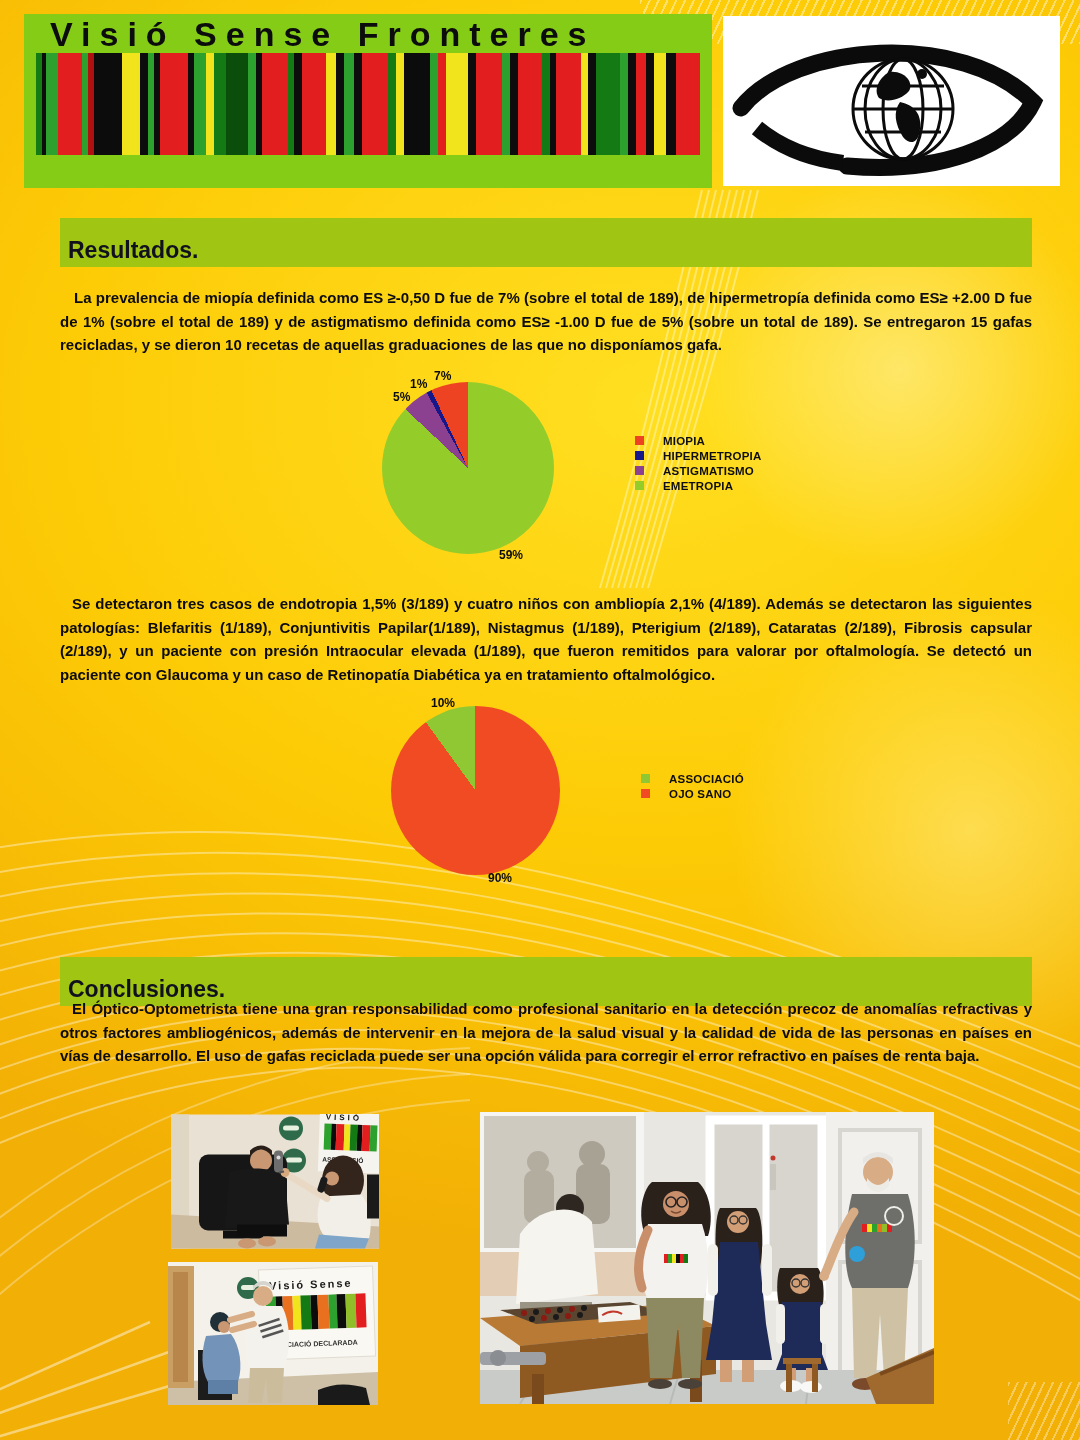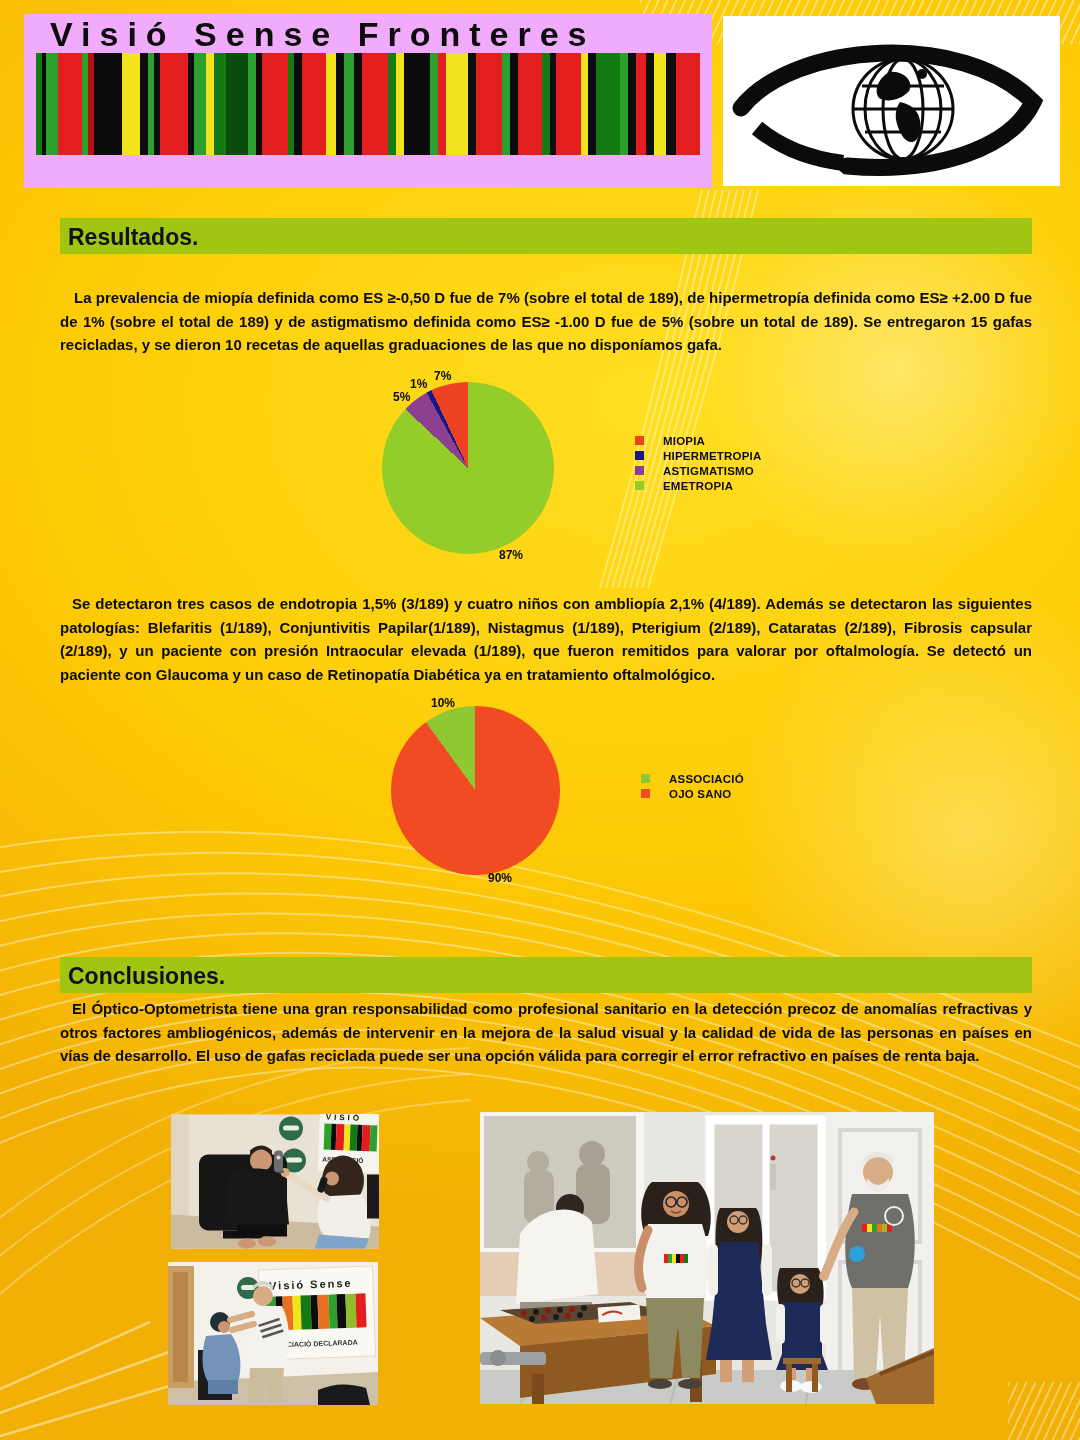--- a/index.html
+++ b/index.html
@@ -9,38 +9,38 @@
   }
   
   .bg{position:absolute;inset:0;background:radial-gradient(1150px 850px at 60% 28%, #FFDF21 0%, #FDCB06 52%, #F2AF05 100%);}
   .spot{position:absolute;border-radius:50%;pointer-events:none;}
   #spot1{left:700px;top:170px;width:400px;height:400px;background:radial-gradient(closest-side,rgba(255,244,170,.55),rgba(255,244,170,0));}
   #spot2{left:730px;top:590px;width:480px;height:480px;background:radial-gradient(closest-side,rgba(255,240,150,.5),rgba(255,240,150,0));}
   .hatch{position:absolute;left:640px;top:0;width:440px;height:44px;background:repeating-linear-gradient(115deg,rgba(255,255,255,.4) 0 2px,rgba(255,255,255,0) 2px 8px);}
   .hatch2{position:absolute;left:1008px;top:1382px;width:72px;height:58px;background:repeating-linear-gradient(115deg,rgba(255,255,255,.35) 0 2px,rgba(255,255,255,0) 2px 8px);}
   svg.waves{position:absolute;left:0;top:0;width:1080px;height:1440px;pointer-events:none;}
   
-  .brand{position:absolute;left:24px;top:14px;width:688px;height:174px;background:#f0abfc;text-align:right;}
+  .brand{position:absolute;left:24px;top:14px;width:688px;height:174px;background:#84cc16;text-align:right;}
   .brand-title{position:absolute;top:1px;left:26px;font-size:34px;font-weight:700;letter-spacing:9px;color:#0C0C0C;white-space:nowrap;}
   .barcode{position:absolute;left:12px;top:39px;width:664px;height:102px;
     background:linear-gradient(90deg,
       #147A14 0px 6px,#0C0C0C 6px 10px,#2DA12D 10px 22px,#E31E1E 22px 46px,#2DA12D 46px 52px,#B01010 52px 58px,
       #0C0C0C 58px 86px,#F2E41C 86px 104px,#0C0C0C 104px 112px,#2DA12D 112px 118px,#0C0C0C 118px 124px,#E31E1E 124px 152px,
       #0C0C0C 152px 158px,#2DA12D 158px 170px,#F2E41C 170px 178px,#147A14 178px 190px,#0B4D0B 190px 212px,#2DA12D 212px 220px,
       #0C0C0C 220px 226px,#E31E1E 226px 252px,#147A14 252px 258px,#0C0C0C 258px 266px,#E31E1E 266px 290px,#F2E41C 290px 300px,
       #0C0C0C 300px 308px,#2DA12D 308px 318px,#0C0C0C 318px 326px,#E31E1E 326px 352px,#147A14 352px 360px,#F2E41C 360px 368px,
       #0C0C0C 368px 394px,#2DA12D 394px 402px,#E31E1E 402px 410px,#F2E41C 410px 432px,#0C0C0C 432px 440px,#E31E1E 440px 466px,
       #2DA12D 466px 474px,#0C0C0C 474px 482px,#E31E1E 482px 506px,#147A14 506px 514px,#0C0C0C 514px 520px,#E31E1E 520px 545px,
       #F2E41C 545px 552px,#0C0C0C 552px 560px,#147A14 560px 584px,#2DA12D 584px 592px,#0C0C0C 592px 600px,#E31E1E 600px 610px,
       #0C0C0C 610px 618px,#F2E41C 618px 630px,#0C0C0C 630px 640px,#E31E1E 640px 664px);}
   .brand-sub{position:absolute;left:12px;bottom:2px;font-size:25px;font-weight:700;color:#0C0C0C;white-space:nowrap;letter-spacing:.4px;}
   .eyebox{position:absolute;left:723px;top:16px;width:337px;height:170px;background:#ffffff;}
   .eyebox svg{display:block;width:100%;height:100%;}
   
-  .bar{position:absolute;left:60px;width:972px;height:36px;background:#A0C513;}
+  .bar{position:absolute;left:60px;width:972px;height:49px;background:#A0C513;}
   #bar1{top:218px;} #bar2{top:913px;margin-top:44px;}
   .bar span{position:absolute;left:8px;bottom:3px;font-size:23px;font-weight:700;color:#10101E;}
   .para{position:absolute;left:60px;width:972px;font-size:15px;line-height:23.5px;font-weight:700;color:#0C0C10;text-align:justify;}
   #p1{top:271px;text-indent:14px;}
   #p2{top:577px;text-indent:12px;}
   #p3{top:982px;text-indent:12px;}
   
   .pie{position:absolute;border-radius:50%;}
   #pie1{left:382px;top:382px;width:172px;height:172px;}
   #pie2{left:391px;top:706px;width:169px;height:169px;}
@@ -122,21 +122,21 @@
 
 <div class="bar" id="bar1">
   <span>Resultados.</span>
 </div>
 <p class="para" id="p1">La prevalencia de miopía definida como ES ≥-0,50 D fue de 7% (sobre el total de 189), de hipermetropía definida como ES≥ +2.00 D fue de 1% (sobre el total de 189) y de astigmatismo definida como ES≥ -1.00 D fue de 5% (sobre un total de 189). Se entregaron 15 gafas recicladas,  y se dieron 10 recetas de aquellas graduaciones de las que no disponíamos gafa.</p>
 
 <div class="pie" id="pie1" style="background: conic-gradient(rgb(148, 204, 42) 0%, rgb(148, 204, 42) 87%, rgb(140, 65, 144) 87%, rgb(140, 65, 144) 92%, rgb(21, 23, 138) 92%, rgb(21, 23, 138) 93%, rgb(238, 67, 35) 93%, rgb(238, 67, 35) 100%);"></div>
 <span class="pct" id="pct1-7">7%</span>
 <span class="pct" id="pct1-1">1%</span>
 <span class="pct" id="pct1-5">5%</span>
-<span class="pct" id="pct1-87">87%</span>
+<span class="pct" id="pct1-87">59%</span>
 <div class="legend" id="legend1">
   <div class="lrow">
     <i class="sw" style="background: rgb(238, 67, 35);"></i>
     <span>MIOPIA</span>
   </div>
   <div class="lrow">
     <i class="sw" style="background: rgb(21, 23, 138);"></i>
     <span>HIPERMETROPIA</span>
   </div>
   <div class="lrow">

